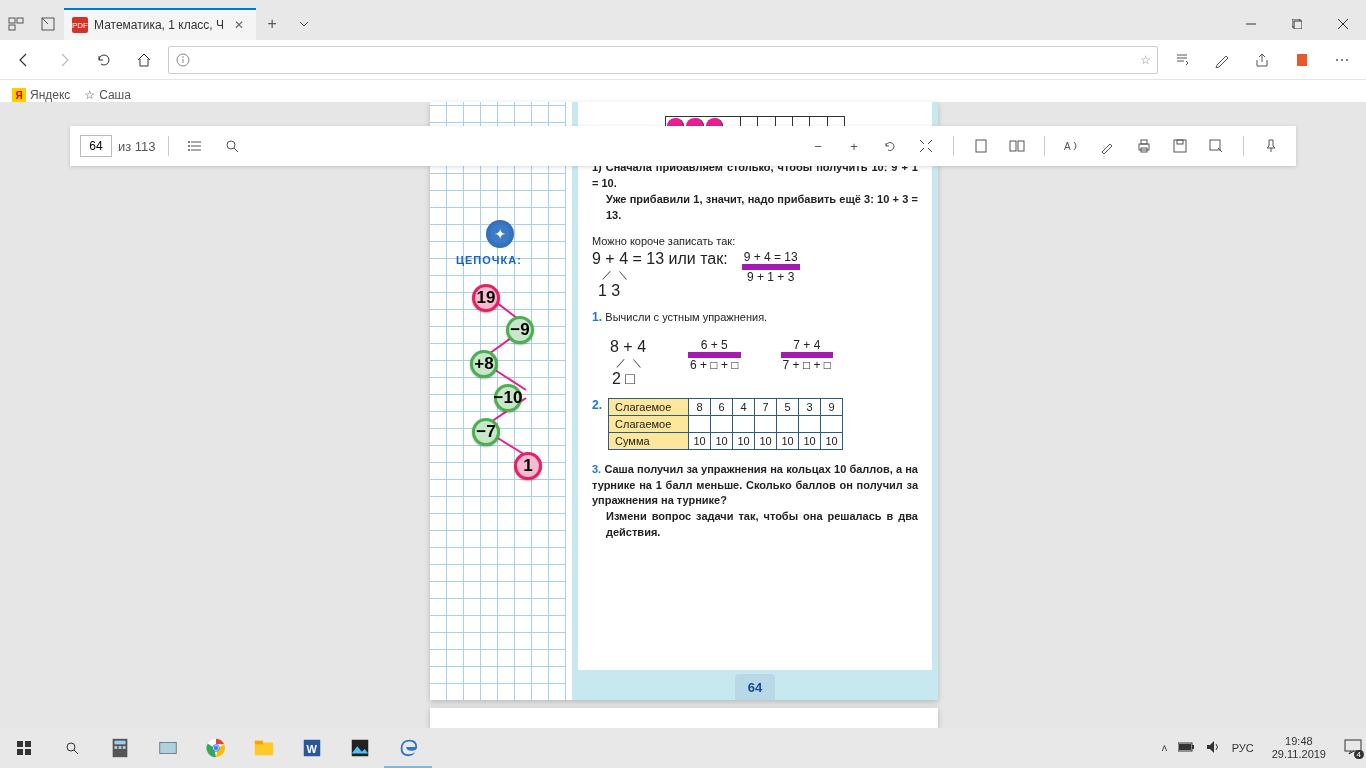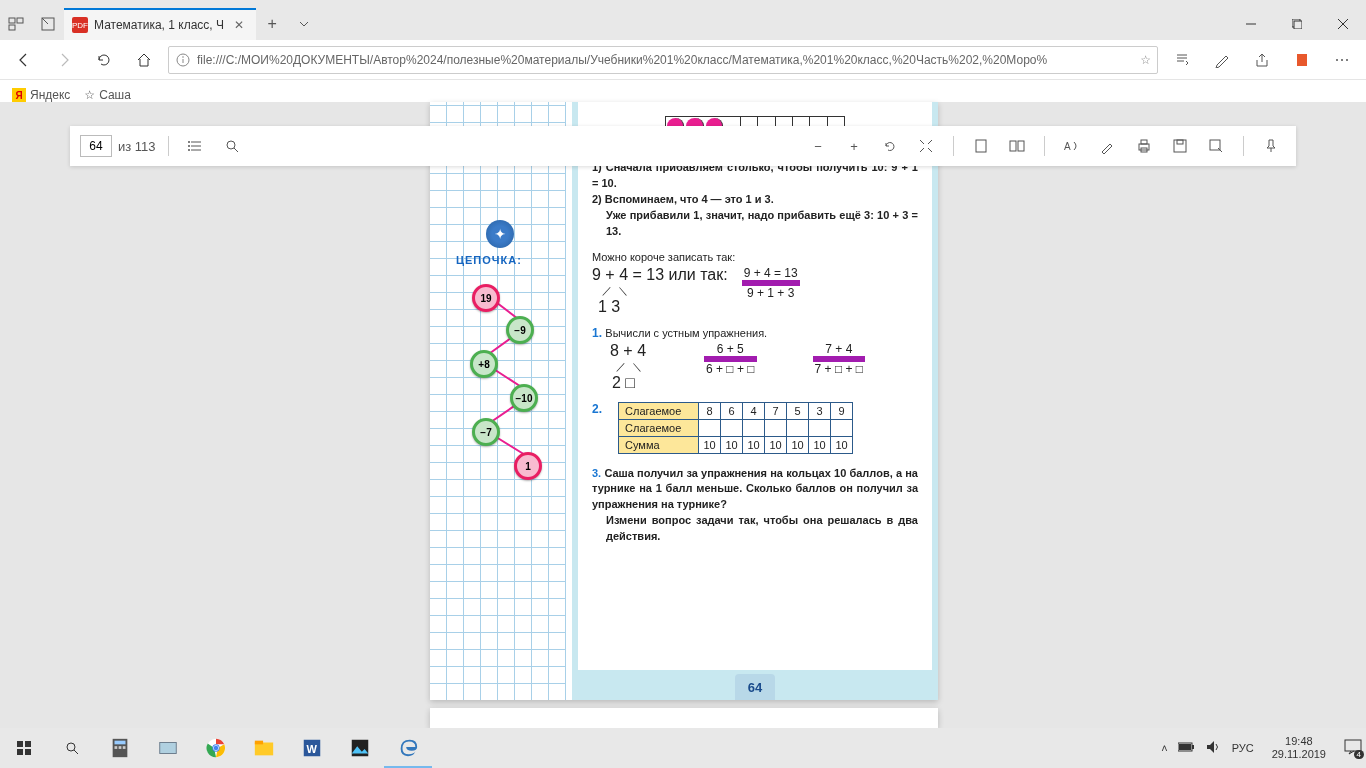--- a/index.html
+++ b/index.html
@@ -56,30 +56,30 @@
 .dots .f { background: #e91e90; border-radius: 50%; margin: 1px; }
 
 .txt { font-family: Arial; font-size: 11px; line-height: 1.45; text-align: justify; }
 .bold { font-weight: bold; }
 .bluenum { color: #1976d2; font-weight: bold; }
 
 .mini { font-size: 16px; }
 .tri { font-size: 10px; letter-spacing: 6px; }
 
 
-.mtable { border-collapse: collapse; margin-left: 10px; }
+.mtable { border-collapse: collapse; }
 .mtable td { border: 1.5px solid #2c5a8a; padding: 2px 4px; font-size: 11px; text-align: center; min-width: 22px; }
 .mtable .lbl { background: #fde79a; text-align: left; padding: 2px 6px; min-width: 80px; }
 
 .pagenum { position: absolute; bottom: 0; left: 50%; transform: translateX(-50%); width: 40px; height: 26px; background: #b8d8e8; color: #1a4b8c; display: flex; align-items: center; justify-content: center; font-weight: bold; font-size: 13px; border-radius: 4px 4px 0 0; }
 
 
 .chaintitle { position: absolute; top: 152px; left: 26px; font-size: 11px; font-weight: bold; color: #1565c0; letter-spacing: 1px; }
 .star5 { position: absolute; top: 118px; left: 56px; width: 28px; height: 28px; background: radial-gradient(circle, #3b7bc8 40%, #2860a0 100%); border-radius: 50%; display: flex; align-items: center; justify-content: center; color: #fff; font-size: 14px; }
-.bub { position: absolute; width: 28px; height: 28px; border-radius: 50%; display: flex; align-items: center; justify-content: center; font-size: 10px; font-weight: bold; border: 3px solid; box-shadow: 0 1px 2px rgba(0,0,0,0.3); }
+.bub { position: absolute; width: 28px; height: 28px; border-radius: 50%; display: flex; align-items: center; justify-content: center; font-size: 17px; font-weight: bold; border: 3px solid; box-shadow: 0 1px 2px rgba(0,0,0,0.3); }
 .bpink { background: #f8bbd0; border-color: #e91e63; color: #000; }
 .bgrn { background: #c8e6c9; border-color: #4caf50; color: #000; }
 
 
 .taskbar { position: absolute; bottom: 0; left: 0; right: 0; height: 40px; background: #e8e8e8; display: flex; align-items: center; }
 .taskbar .tb { width: 48px; height: 40px; display: flex; align-items: center; justify-content: center; }
 .taskbar .tray { margin-left: auto; display: flex; align-items: center; gap: 10px; padding-right: 4px; font-size: 11px; color: #333; }
 .taskbar .clock { text-align: center; line-height: 1.2; padding: 0 8px; }
 .taskbar .edge { border-bottom: 2px solid #76b9ed; }
 
@@ -159,21 +159,20 @@
       <svg class="icn" viewBox="0 0 16 16">
         <path d="M2 8 L8 2 L14 8 M4 7 V14 H12 V7" fill="none" stroke="#333"></path>
       </svg>
     </div>
   <div class="urlbox">
     <svg class="icn" viewBox="0 0 16 16">
         <circle cx="8" cy="8" r="6" fill="none" stroke="#888"></circle>
         <circle cx="8" cy="5" r="0.8" fill="#888"></circle>
         <path d="M8 7 V11" stroke="#888"></path>
       </svg>
-    <span style="white-space:nowrap; overflow:hidden;">file:///C:/МОИ%20ДОКУМЕНТЫ/Автор%2024/полезные%20материалы/Учебники%201%20класс/Математика,%201%20класс,%20Часть%202,%20Моро%</span>
     <span class="star">☆</span>
   </div>
   <div class="navright">
     <div class="navbtn">
         <svg class="icn" viewBox="0 0 16 16">
           <path d="M3 3 H13 M3 6 H13 M3 9 H10" stroke="#555"></path>
           <path d="M12 9 L14 11 L12 13" fill="none" stroke="#555"></path>
         </svg>
       </div>
     <div class="navbtn">
@@ -217,57 +216,56 @@
   <div class="page">
     <div class="gridzone">
       <div class="star5">✦</div>
       <div class="chaintitle">ЦЕПОЧКА:</div>
       <svg style="position:absolute;top:170px;left:20px;width:110px;height:210px;">
         <path d="M38 24 L72 50 M72 58 L36 84 M36 92 L76 118 M76 126 L38 152 M38 160 L80 186" stroke="#e91e90" stroke-width="2" fill="none"></path>
       </svg>
       <div class="bub bpink" style="top:182px;left:42px;">19</div>
       <div class="bub bgrn" style="top:214px;left:76px;">−9</div>
       <div class="bub bgrn" style="top:248px;left:40px;">+8</div>
-      <div class="bub bgrn" style="top:282px;left:80px;">−10</div>
+      <div class="bub bgrn" style="top:282px;left:64px;">−10</div>
       <div class="bub bgrn" style="top:316px;left:42px;">−7</div>
       <div class="bub bpink" style="top:350px;left:84px;">1</div>
     </div>
     <div class="contentzone">
       <div class="contentinner">
         <div class="dots">
           <div class="f"></div>
             <div class="f"></div>
             <div class="f"></div>
             <div></div>
             <div></div>
             <div></div>
             <div></div>
             <div></div>
             <div></div>
             <div></div>
         </div>
         <div class="txt bold">Прибавляем число по частям.</div>
         <div class="txt bold" style="padding-left:0;">1) Сначала прибавляем столько, чтобы получить 10:   9 + 1 = 10.</div>
-        <div class="txt bold">2) Вспоминаем, что 4 — это 1 и 3.</div>
         <div class="txt bold" style="padding-left:14px;">Уже прибавили 1, значит, надо прибавить ещё 3:   10 + 3 = 13.</div>
         <div class="txt" style="margin-top:10px;">Можно короче записать так:</div>
         <div style="display:flex;gap:14px;align-items:flex-start;">
           <div>
             <div class="mini">9 + 4 = 13  или  так:</div>
             <div class="tri" style="padding-left:10px;">／＼</div>
             <div class="mini" style="padding-left:6px;">1 3</div>
           </div>
           <div class="frac">
               <div class="t">9 + 4 = 13</div>
               <div class="b">9 + 1 + 3</div>
             </div>
         </div>
 
         <div style="margin-top:10px;"><span class="bluenum">1.</span> <span class="txt">Вычисли с устным упражнения.</span></div>
-        <div style="display:flex;gap:56px;margin:0 0 10px 18px;align-items:flex-start;">
+        <div style="display:flex;gap:40px;margin:12px 0 10px 18px;align-items:flex-start;">
           <div>
             <div class="mini">8 + 4</div>
             <div class="tri" style="padding-left:6px;">／＼</div>
             <div class="mini" style="padding-left:2px;">2 □</div>
           </div>
           <div class="frac">
               <div class="t">6 + 5</div>
               <div class="b">6 + □ + □</div>
             </div>
           <div class="frac">

